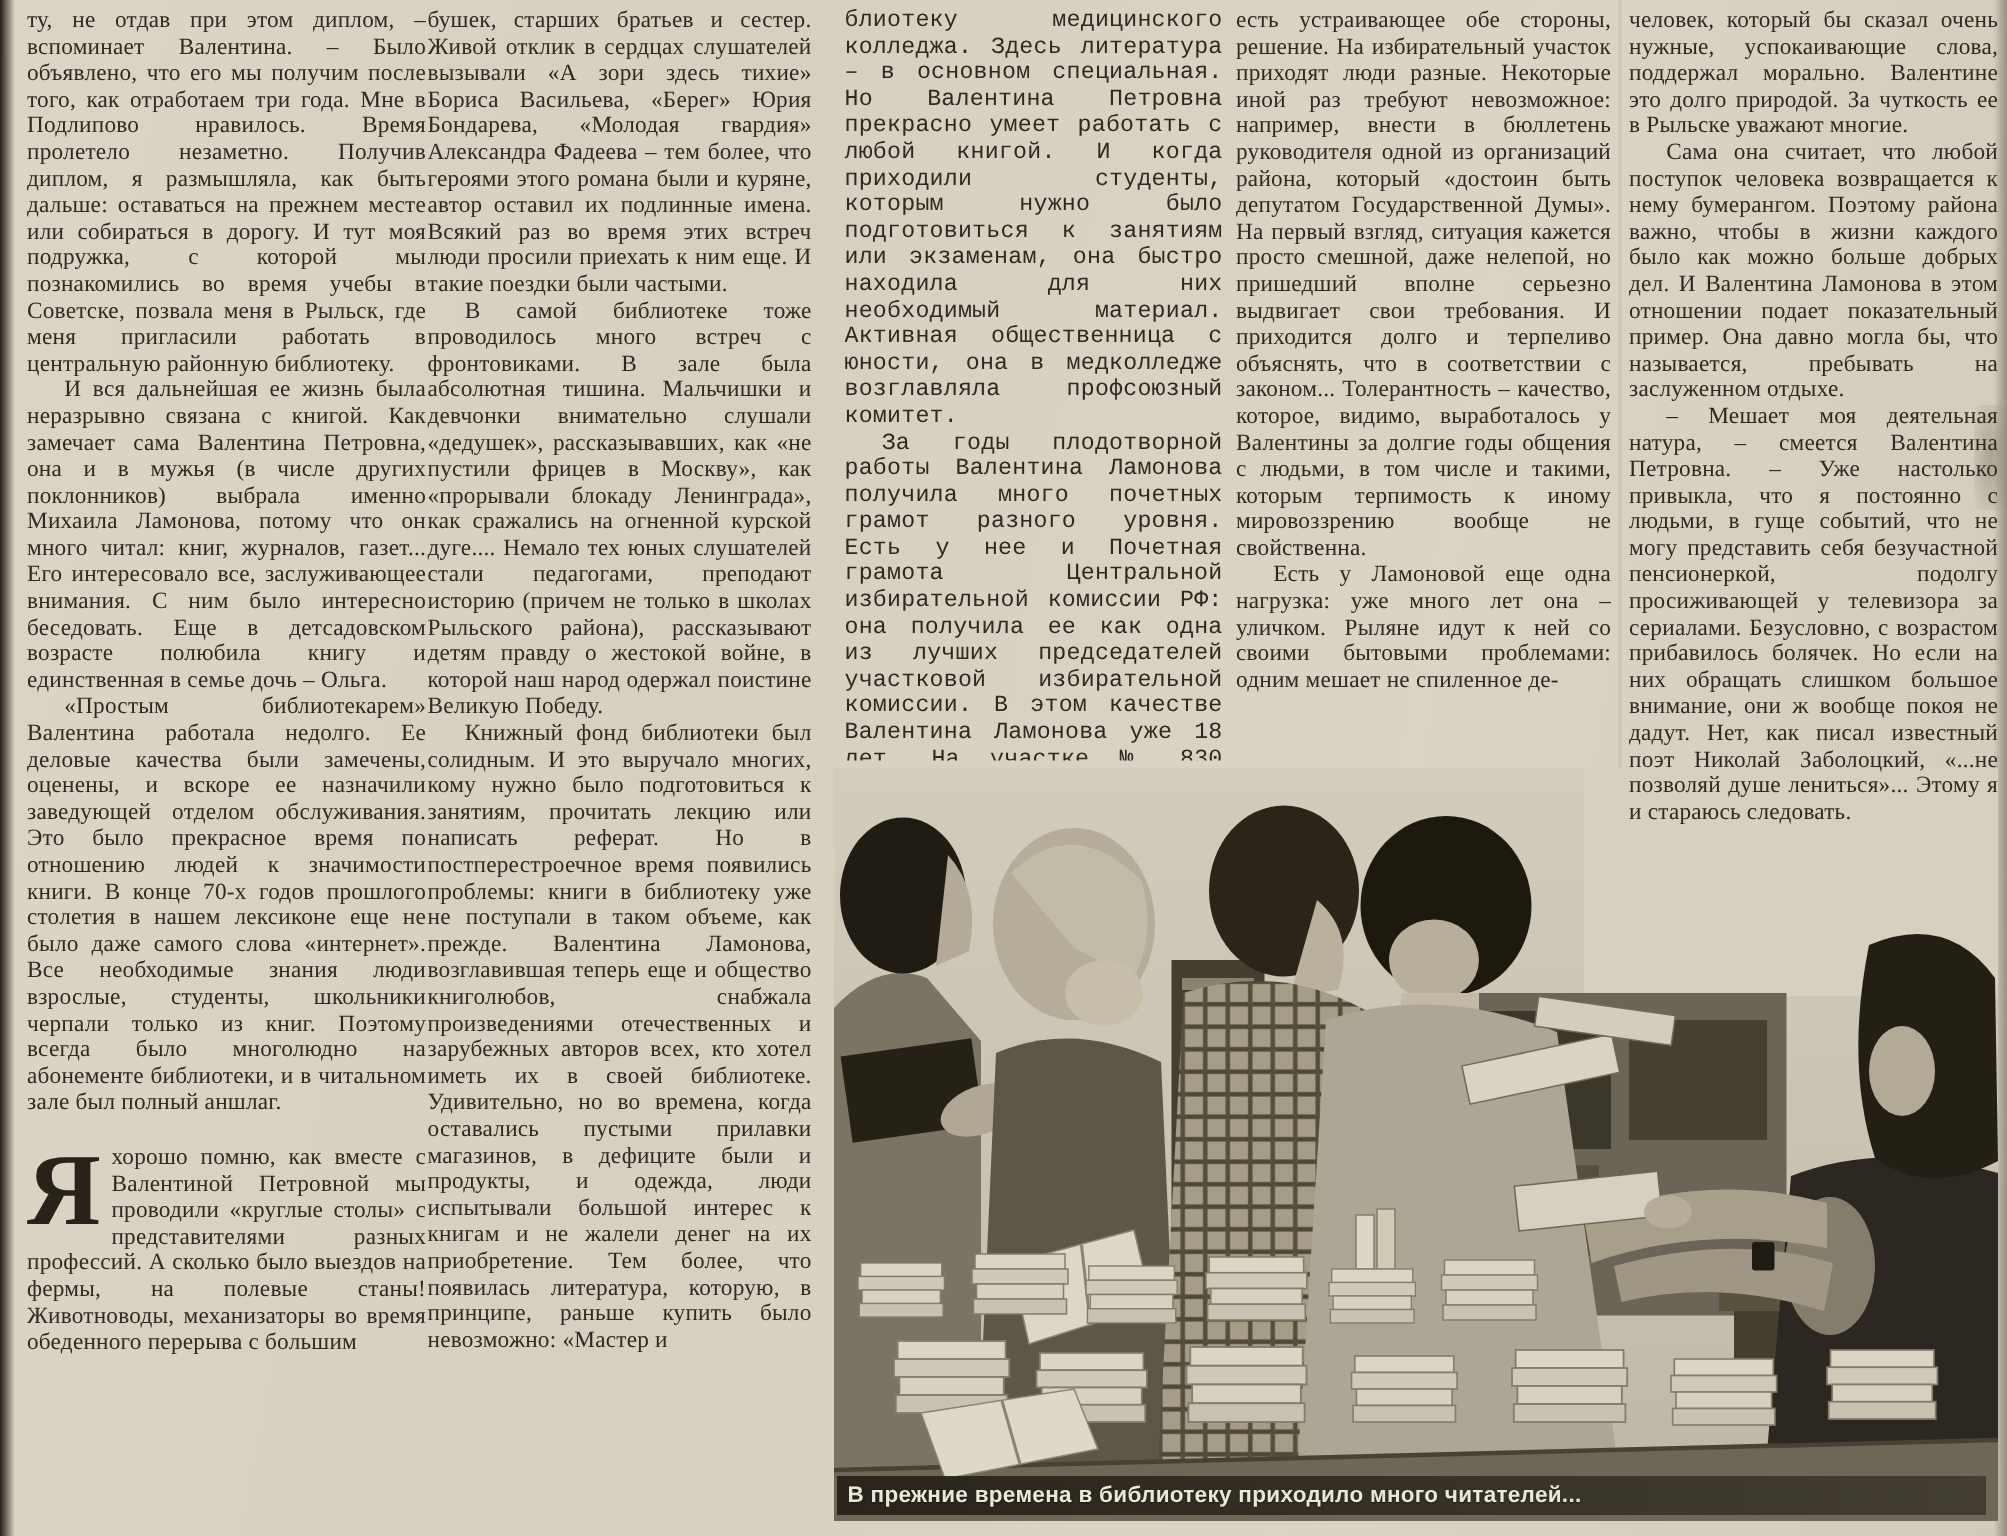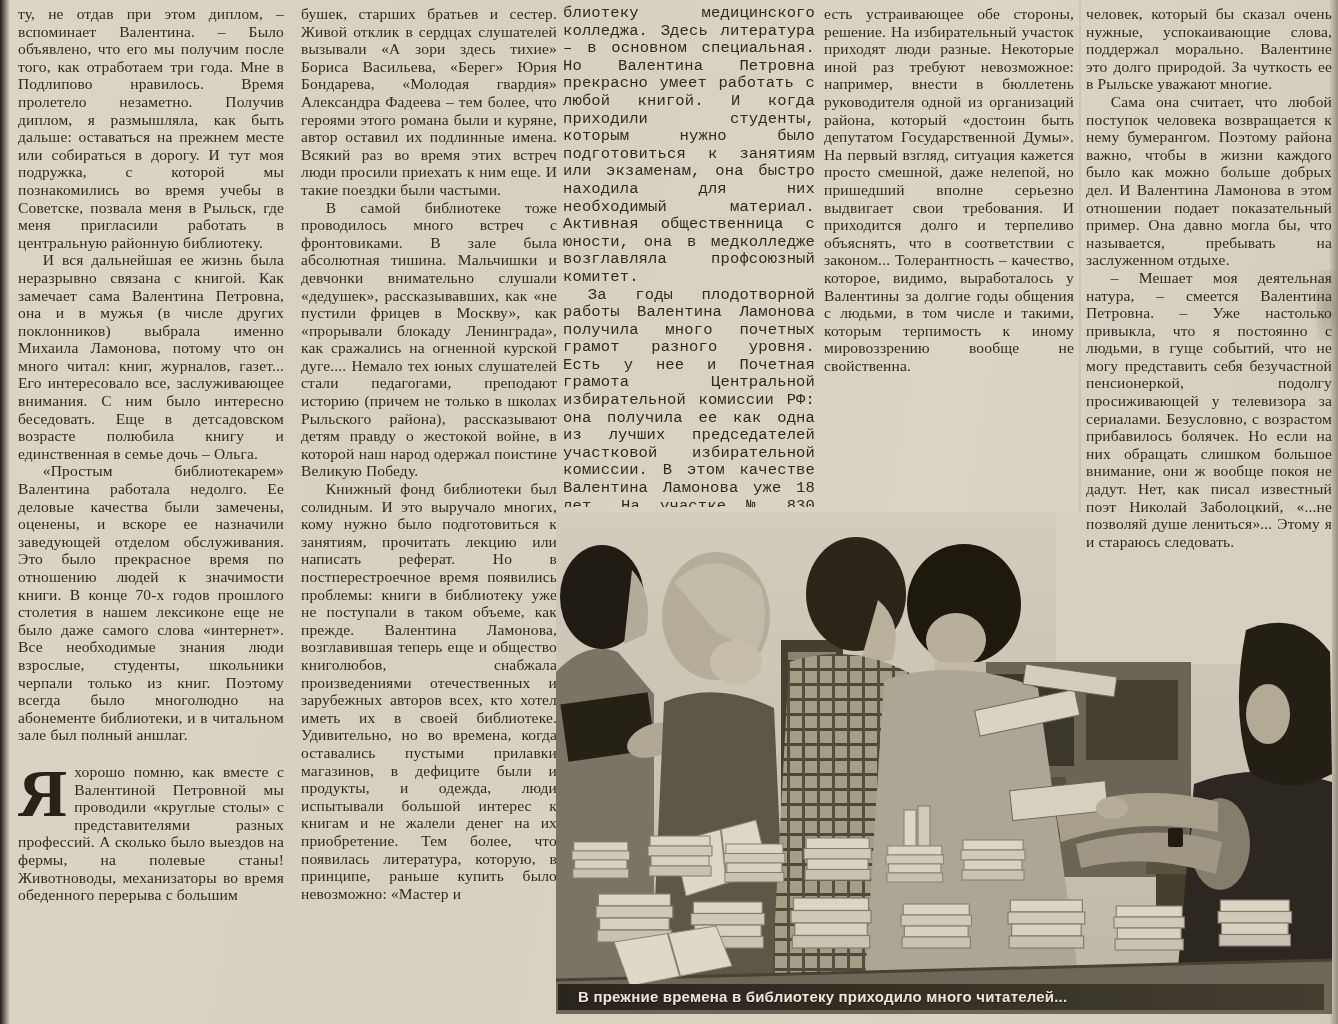--- a/index.html
+++ b/index.html
@@ -15,34 +15,34 @@
   .fold{position:absolute;left:1079px;top:0;width:2px;height:680px;background:rgba(60,55,44,.08);}
   .smudge{position:absolute;left:1316px;top:270px;width:22px;height:70px;
     background:radial-gradient(ellipse at center,rgba(120,112,96,.45),rgba(120,112,96,0));}
 
   .col{position:absolute;top:5px;text-align:justify;font-size:15.5px;line-height:17.6px;
     overflow:hidden;letter-spacing:.15px;}
   .col p{margin:0;text-indent:1.6em;}
   .col p.noindent{text-indent:0;}
   .col p.gap-before{margin-top:19px;}
   #col1{left:18px;width:266px;height:1016px;}
-  #col2{left:301px;width:256px;height:1016px;}
+  #col2{left:285px;width:256px;height:1016px;}
   #col3{left:563px;width:252px;height:502px;font-family:Liberation Mono, monospace;}
   #col4{left:824px;width:250px;height:518px;}
   #col5{left:1086px;width:246px;height:652px;z-index:3;}
   .dropcap{float:left;font-size:68px;line-height:50px;font-weight:bold;
     padding:5px 7px 0 0;color:#27221a;}
 
   #photo{position:absolute;left:556px;top:512px;width:776px;height:502px;z-index:1;}
   #photo svg{display:block;width:100%;height:100%;}
   .photo-caption{
     position:absolute;left:2px;right:8px;bottom:4px;height:26px;
     background:linear-gradient(90deg,rgba(36,32,24,.93),rgba(58,53,42,.82));
     color:#ece7d8;font-family:"Liberation Sans",sans-serif;font-weight:bold;
-    font-size:15px;line-height:26px;padding-left:20px;letter-spacing:.2px;
+    font-size:15px;line-height:26px;padding-left:7px;letter-spacing:.2px;
     text-shadow:0 1px 1px rgba(0,0,0,.5);
   }
 </style>
 </head>
 <body>
 
 <div class="page">
   <div class="edge-left"></div>
   <div class="edge-right"></div>
   <div class="fold"></div>
@@ -63,20 +63,21 @@
     <p>Книжный фонд библиотеки был солидным. И это выручало многих, кому нужно было подготовиться к занятиям, прочитать лекцию или написать реферат. Но в постперестроечное время появились проблемы: книги в библиотеку уже не поступали в таком объеме, как прежде. Валентина Ламонова, возглавившая теперь еще и общество книголюбов, снабжала произведениями отечественных и зарубежных авторов всех, кто хотел иметь их в своей библиотеке. Удивительно, но во времена, когда оставались пустыми прилавки магазинов, в дефиците были и продукты, и одежда, люди испытывали большой интерес к книгам и не жалели денег на их приобретение. Тем более, что появилась литература, которую, в принципе, раньше купить было невозможно: «Мастер и</p>
   </div>
 
   <div class="col" id="col3">
     <p class="noindent">блиотеку медицинского колледжа. Здесь литература – в основном специальная. Но Валентина Петровна прекрасно умеет работать с любой книгой. И когда приходили студенты, которым нужно было подготовиться к занятиям или экзаменам, она быстро находила для них необходимый материал. Активная общественница с юности, она в медколледже возглавляла профсоюзный комитет.</p>
     <p>За годы плодотворной работы Валентина Ламонова получила много почетных грамот разного уровня. Есть у нее и Почетная грамота Центральной избирательной комиссии РФ: она получила ее как одна из лучших председателей участковой избирательной комиссии. В этом качестве Валентина Ламонова уже 18 лет. На участке № 830 города Рыльска успешно проводились выборы в органы власти разного уровня.</p>
   </div>
 
   <div class="col" id="col4">
     <p class="noindent">есть устраивающее обе стороны, решение. На избирательный участок приходят люди разные. Некоторые иной раз требуют невозможное: например, внести в бюллетень руководителя одной из организаций района, который «достоин быть депутатом Государственной Думы». На первый взгляд, ситуация кажется просто смешной, даже нелепой, но пришедший вполне серьезно выдвигает свои требования. И приходится долго и терпеливо объяснять, что в соответствии с законом... Толерантность – качество, которое, видимо, выработалось у Валентины за долгие годы общения с людьми, в том числе и такими, которым терпимость к иному мировоззрению вообще не свойственна.</p>
+    <p>Есть у Ламоновой еще одна нагрузка: уже много лет она – уличком. Рыляне идут к ней со своими бытовыми проблемами: одним мешает не спиленное де-</p>
   </div>
 
   <div class="col" id="col5">
     <p class="noindent">человек, который бы сказал очень нужные, успокаивающие слова, поддержал морально. Валентине это долго природой. За чуткость ее в Рыльске уважают многие.</p>
     <p>Сама она считает, что любой поступок человека возвращается к нему бумерангом. Поэтому района важно, чтобы в жизни каждого было как можно больше добрых дел. И Валентина Ламонова в этом отношении подает показательный пример. Она давно могла бы, что называется, пребывать на заслуженном отдыхе.</p>
     <p>– Мешает моя деятельная натура, – смеется Валентина Петровна. – Уже настолько привыкла, что я постоянно с людьми, в гуще событий, что не могу представить себя безучастной пенсионеркой, подолгу просиживающей у телевизора за сериалами. Безусловно, с возрастом прибавилось болячек. Но если на них обращать слишком большое внимание, они ж вообще покоя не дадут. Нет, как писал известный поэт Николай Заболоцкий, «...не позволяй душе лениться»... Этому я и стараюсь следовать.</p>
   </div>
 
   <div id="photo">
     <svg viewBox="0 0 776 502" preserveAspectRatio="none">

